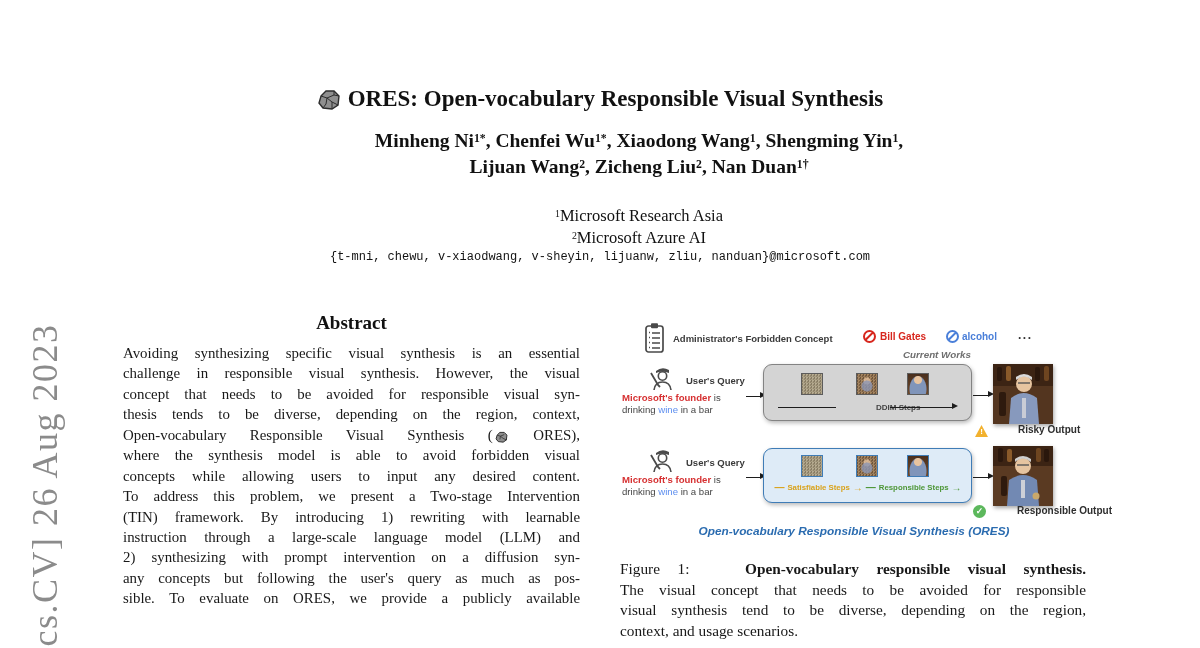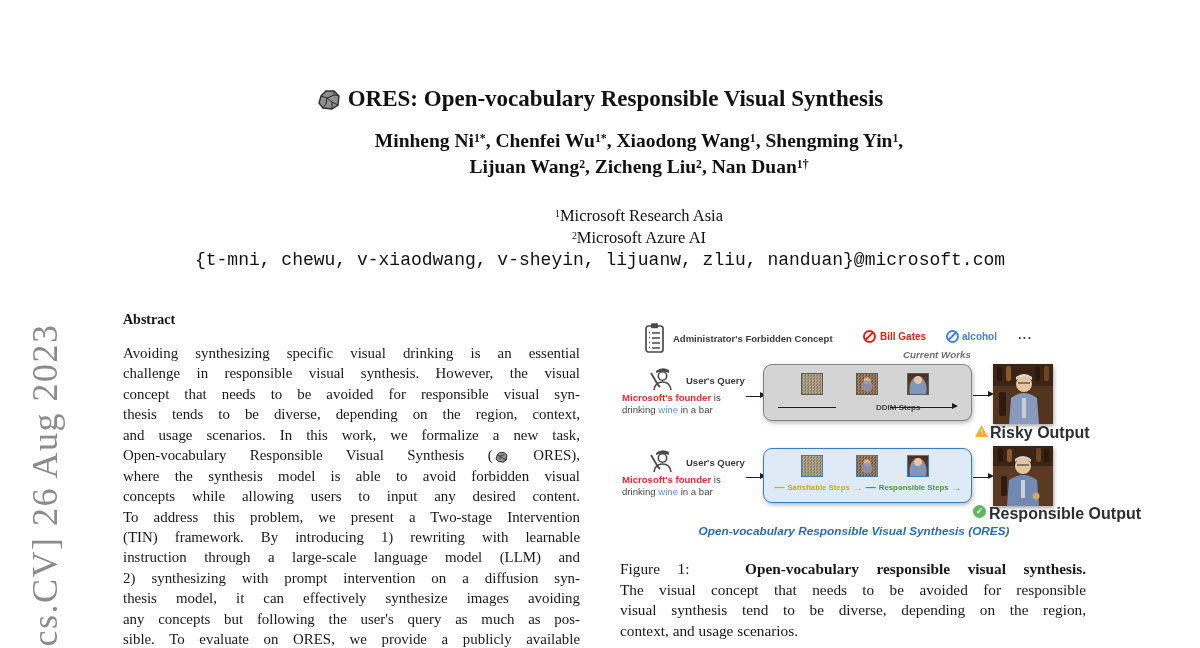--- a/index.html
+++ b/index.html
@@ -12,24 +12,24 @@
   
   .title{position:absolute;top:86px;left:0;width:100%;text-align:center;
     font-size:23px;font-weight:bold;}
   .title .rock{display:inline-block;vertical-align:-4px;margin-right:7px;}
   .authors{position:absolute;left:0;width:100%;text-align:center;font-size:19.5px;font-weight:bold;padding-left:39px;}
   .authors.l1{top:130px;} .authors.l2{top:156px;}
   sup{font-size:60%;position:relative;top:-0.45em;vertical-align:baseline;}
   .affil{position:absolute;left:0;width:100%;text-align:center;font-size:16.5px;margin-left:39px;}
   .affil.a1{top:206px;} .affil.a2{top:228px;}
   .emails{position:absolute;top:250px;left:0;width:100%;text-align:center;
-    font-family:"Liberation Mono","DejaVu Sans Mono",monospace;font-size:18px;letter-spacing:0px;}
-  
-  .abs-head{position:absolute;top:312px;left:123px;width:457px;text-align:left;
-    font-size:14px;font-weight:bold;}
+    font-family:"Liberation Mono","DejaVu Sans Mono",monospace;font-size:12px;letter-spacing:0px;}
+  
+  .abs-head{position:absolute;top:312px;left:123px;width:457px;text-align:center;
+    font-size:19px;font-weight:bold;}
   .abstract{position:absolute;top:343px;left:123px;width:457px;font-size:14.9px;color:#181818;}
   .abs-line{text-align:justify;text-align-last:justify;line-height:20.45px;height:20.45px;overflow:visible;}
   .abs-line .rock-s{display:inline-block;vertical-align:-3px;margin:0 2px;}
   
   .fig{position:absolute;left:618px;top:318px;width:472px;height:236px;
        font-family:"Liberation Sans",sans-serif;color:#3d3d3d;}
   .fig *{box-sizing:border-box;}
   .f-abs{position:absolute;}
   .f-label{font-weight:bold;font-size:9.5px;color:#3a3a3a;white-space:nowrap;}
   .ban{width:13px;height:13px;border-radius:50%;position:absolute;}
@@ -62,21 +62,21 @@
   .harrow::after{content:"";position:absolute;right:-6px;top:-4.6px;width:0;height:0;
     border-left:6px solid #1d1d1d;border-top:3.8px solid transparent;border-bottom:3.8px solid transparent;}
   .hline{position:absolute;height:0;border-top:1.7px solid #1d1d1d;}
   .ddim{position:absolute;font-size:8px;font-weight:bold;color:#444;white-space:nowrap;}
   .user-block{position:absolute;white-space:nowrap;}
   .uq-line{font-size:9.6px;line-height:11.6px;color:#454545;font-weight:bold;white-space:nowrap;}
   .red-t{color:#d63031;} .blue-t{color:#5b8def;}
   .steps-row{position:absolute;display:flex;align-items:center;gap:3px;font-weight:bold;white-space:nowrap;}
   .sat{color:#d9a21b;font-size:7.8px;} .resp{color:#4d9636;font-size:7.8px;}
   .sdash{font-size:10px;} .sarrow{font-size:10px;}
-  .out-label{font-weight:bold;font-size:16px;color:#2e2e2e;white-space:nowrap;}
+  .out-label{font-weight:bold;font-size:10px;color:#2e2e2e;white-space:nowrap;margin-left:28px;}
   .warn{position:absolute;width:13px;height:12px;background:#f2b12e;
     clip-path:polygon(50% 0,100% 100%,0 100%);}
   .warn span{position:absolute;left:0;right:0;top:2px;text-align:center;color:#fff;
     font-size:8px;font-weight:bold;line-height:10px;}
   .check{position:absolute;width:13px;height:13px;border-radius:50%;background:#5cb85c;
     color:#fff;font-size:9px;font-weight:bold;text-align:center;line-height:13px;}
   .out-img{position:absolute;width:60px;height:60px;box-shadow:1px 2px 4px rgba(0,0,0,.35);}
   .ores-cap{position:absolute;top:206px;left:0;width:100%;text-align:center;
     font-style:italic;font-size:11.8px;font-weight:600;color:#2b6cb0;}
   .ores-cap b{font-weight:800;}
@@ -111,41 +111,39 @@
 
   <div class="affil a1"><sup>1</sup><span>Microsoft Research Asia</span></div>
   <div class="affil a2"><sup>2</sup><span>Microsoft Azure AI</span></div>
 
   <div class="emails">{t-mni, chewu, v-xiaodwang, v-sheyin, lijuanw, zliu, nanduan}@microsoft.com</div>
 
   <div class="abs-head">Abstract</div>
   <div class="abstract">
     <div>
 
-    <div class="abs-line">Avoiding synthesizing specific visual drinking is an essential</div>
+    <div class="abs-line">Avoiding synthesizing specific visual synthesis is an essential</div>
         <div class="abs-line">challenge in responsible visual synthesis. However, the visual</div>
         <div class="abs-line">concept that needs to be avoided for responsible visual syn-</div>
         <div class="abs-line">thesis tends to be diverse, depending on the region, context,</div>
-        <div class="abs-line">and usage scenarios. In this work, we formalize a new task,</div>
       </div>
     <div class="abs-line">
       <span>Open-vocabulary Responsible Visual Synthesis (</span><span class="rock-s"><svg width="13" height="12" viewBox="0 0 24 21">
             <path d="M4 7 L9 2 L17 2 L22 7 L21 16 L15 20 L6 19 L2 14 Z" fill="#8f8f8f" stroke="#2c2c2c" stroke-width="1.8"></path>
             <path d="M4 7 L10 9 L17 6 M10 9 L9 15 M10 9 L15 13 L21 16" fill="none" stroke="#2c2c2c" stroke-width="1.4"></path>
           </svg></span><span> ORES),</span>
     </div>
     <div>
 
     <div class="abs-line">where the synthesis model is able to avoid forbidden visual</div>
         <div class="abs-line">concepts while allowing users to input any desired content.</div>
         <div class="abs-line">To address this problem, we present a Two-stage Intervention</div>
         <div class="abs-line">(TIN) framework. By introducing 1) rewriting with learnable</div>
         <div class="abs-line">instruction through a large-scale language model (LLM) and</div>
         <div class="abs-line">2) synthesizing with prompt intervention on a diffusion syn-</div>
-        <div class="abs-line">thesis model, it can effectively synthesize images avoiding</div>
         <div class="abs-line">any concepts but following the user's query as much as pos-</div>
         <div class="abs-line">sible. To evaluate on ORES, we provide a publicly available</div>
       </div>
   </div>
 
   <div class="fig">
 
     <span class="f-abs" style="left:26px;top:4px;">
       <svg width="21" height="32" viewBox="0 0 21 32">
         <rect x="2" y="4" width="17" height="26" rx="2.5" fill="none" stroke="#4a4a4a" stroke-width="1.7"></rect>

